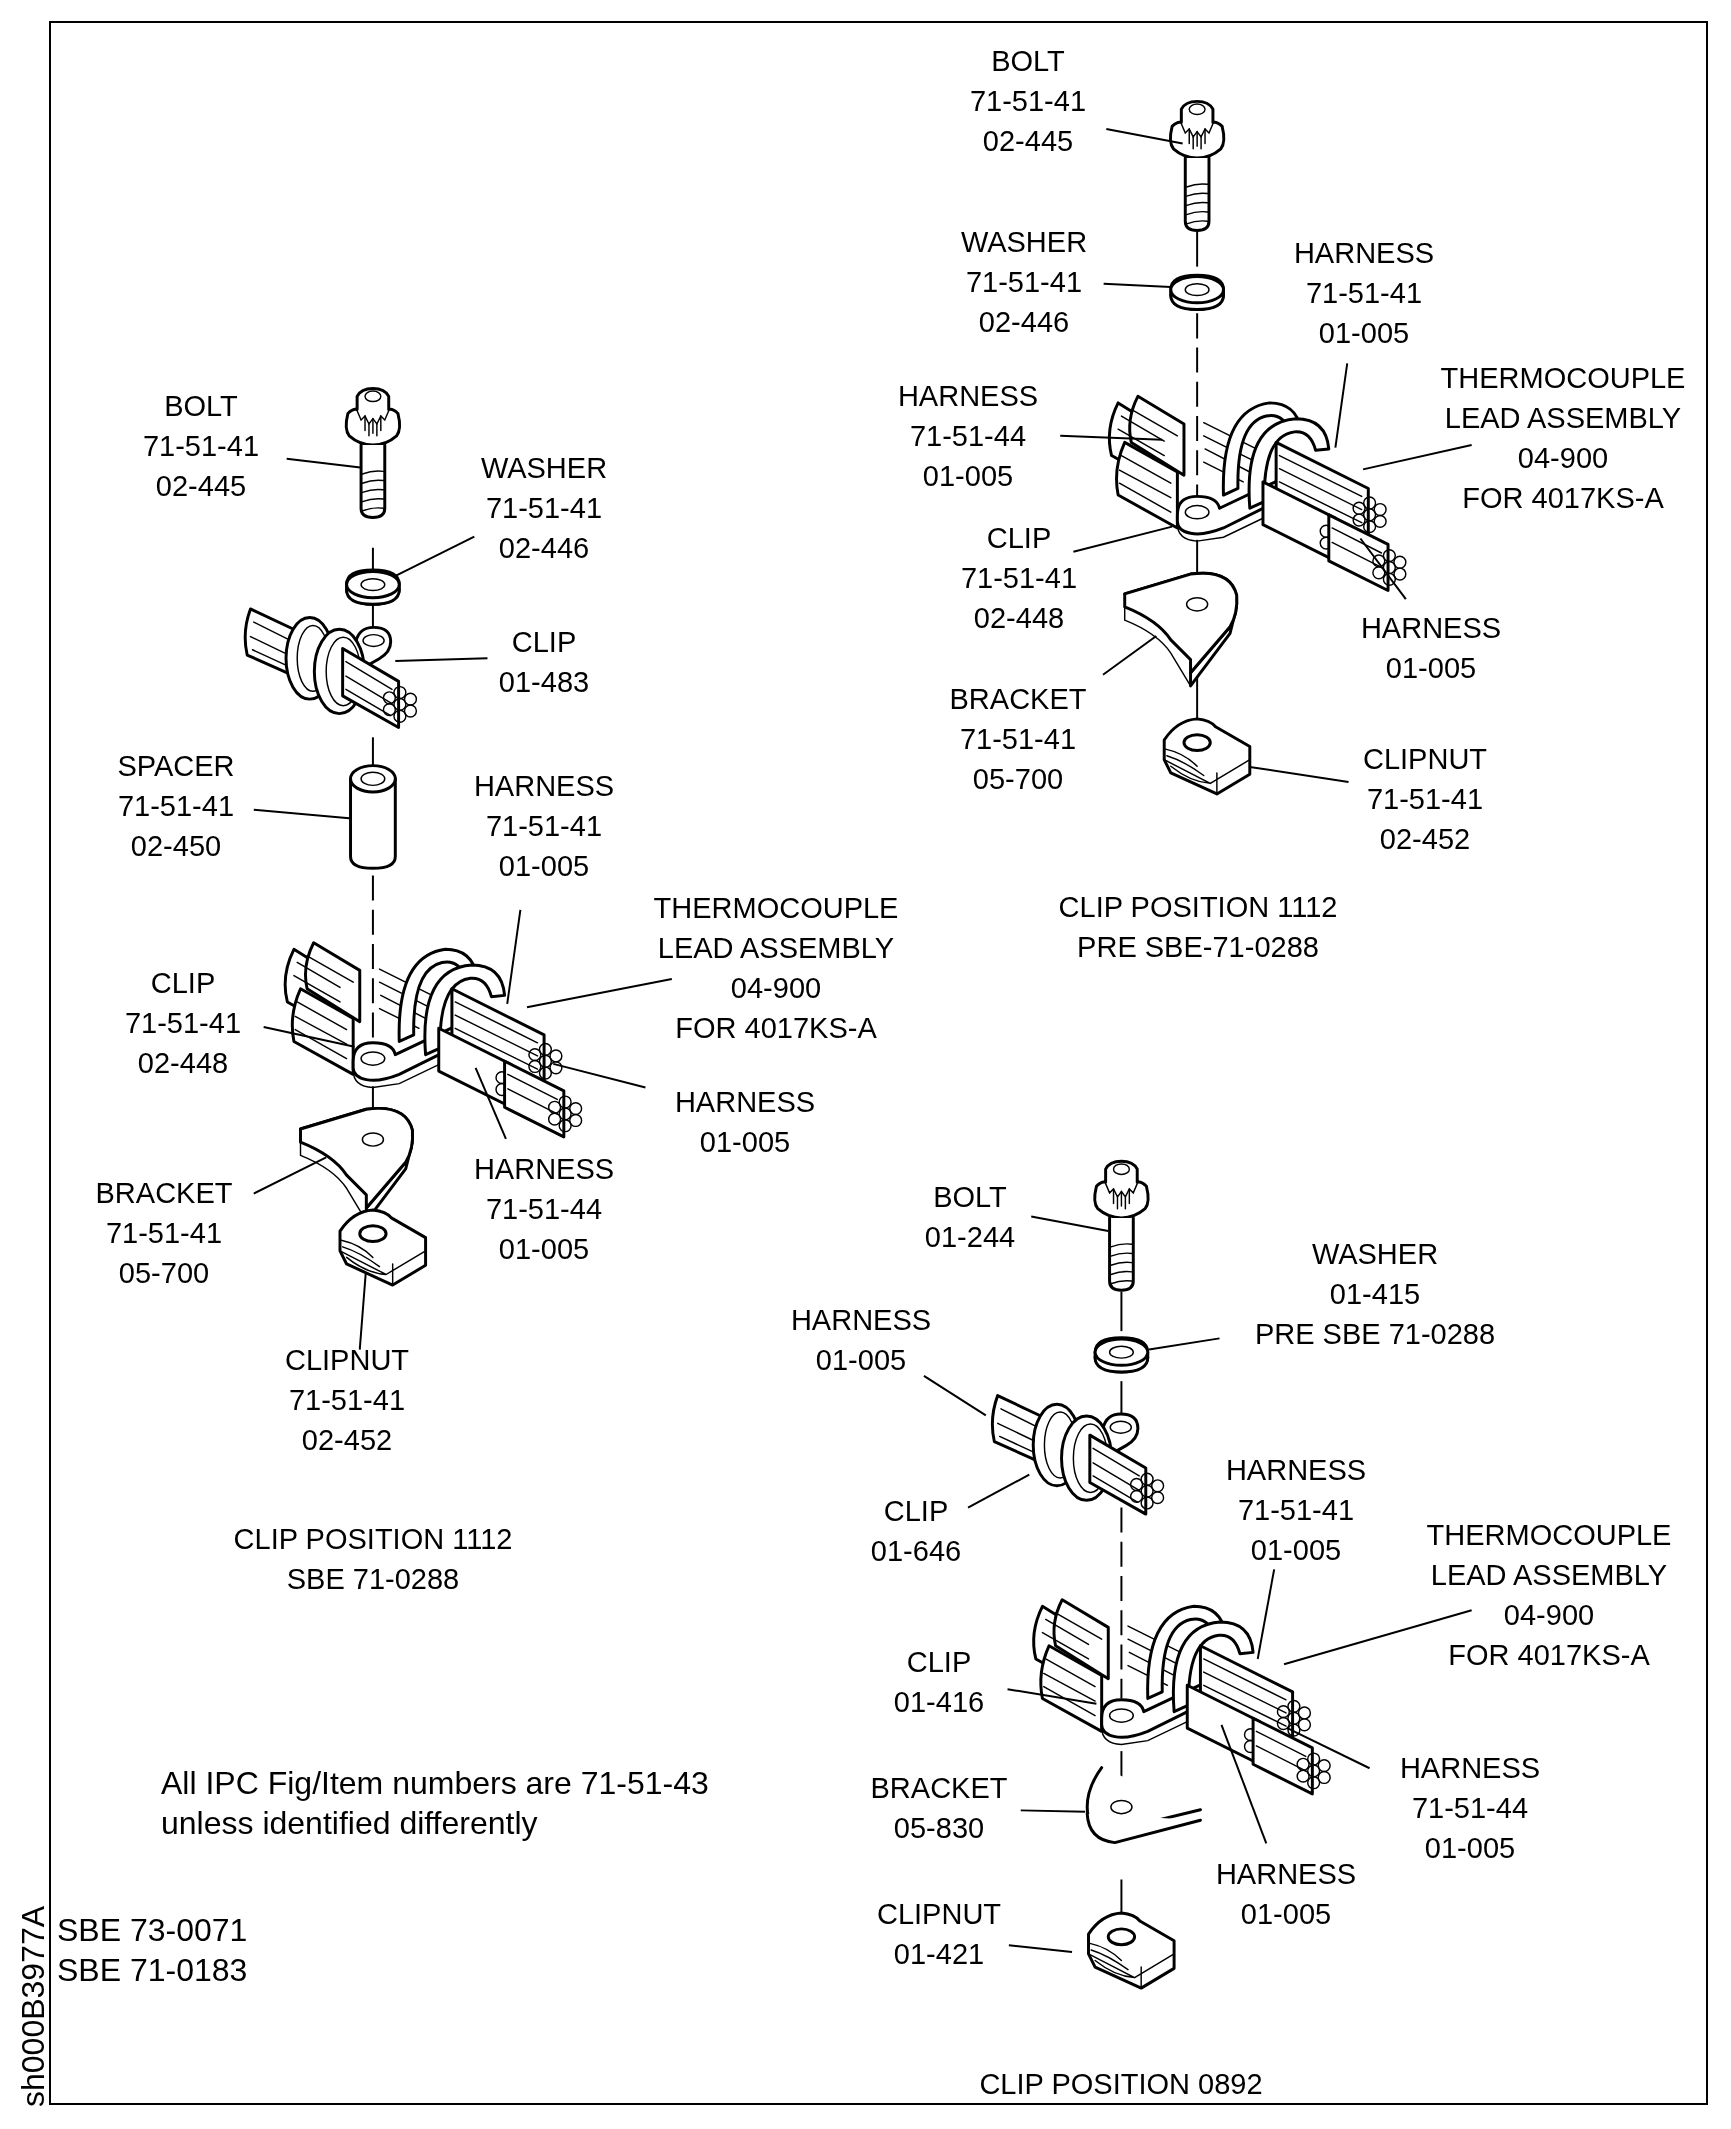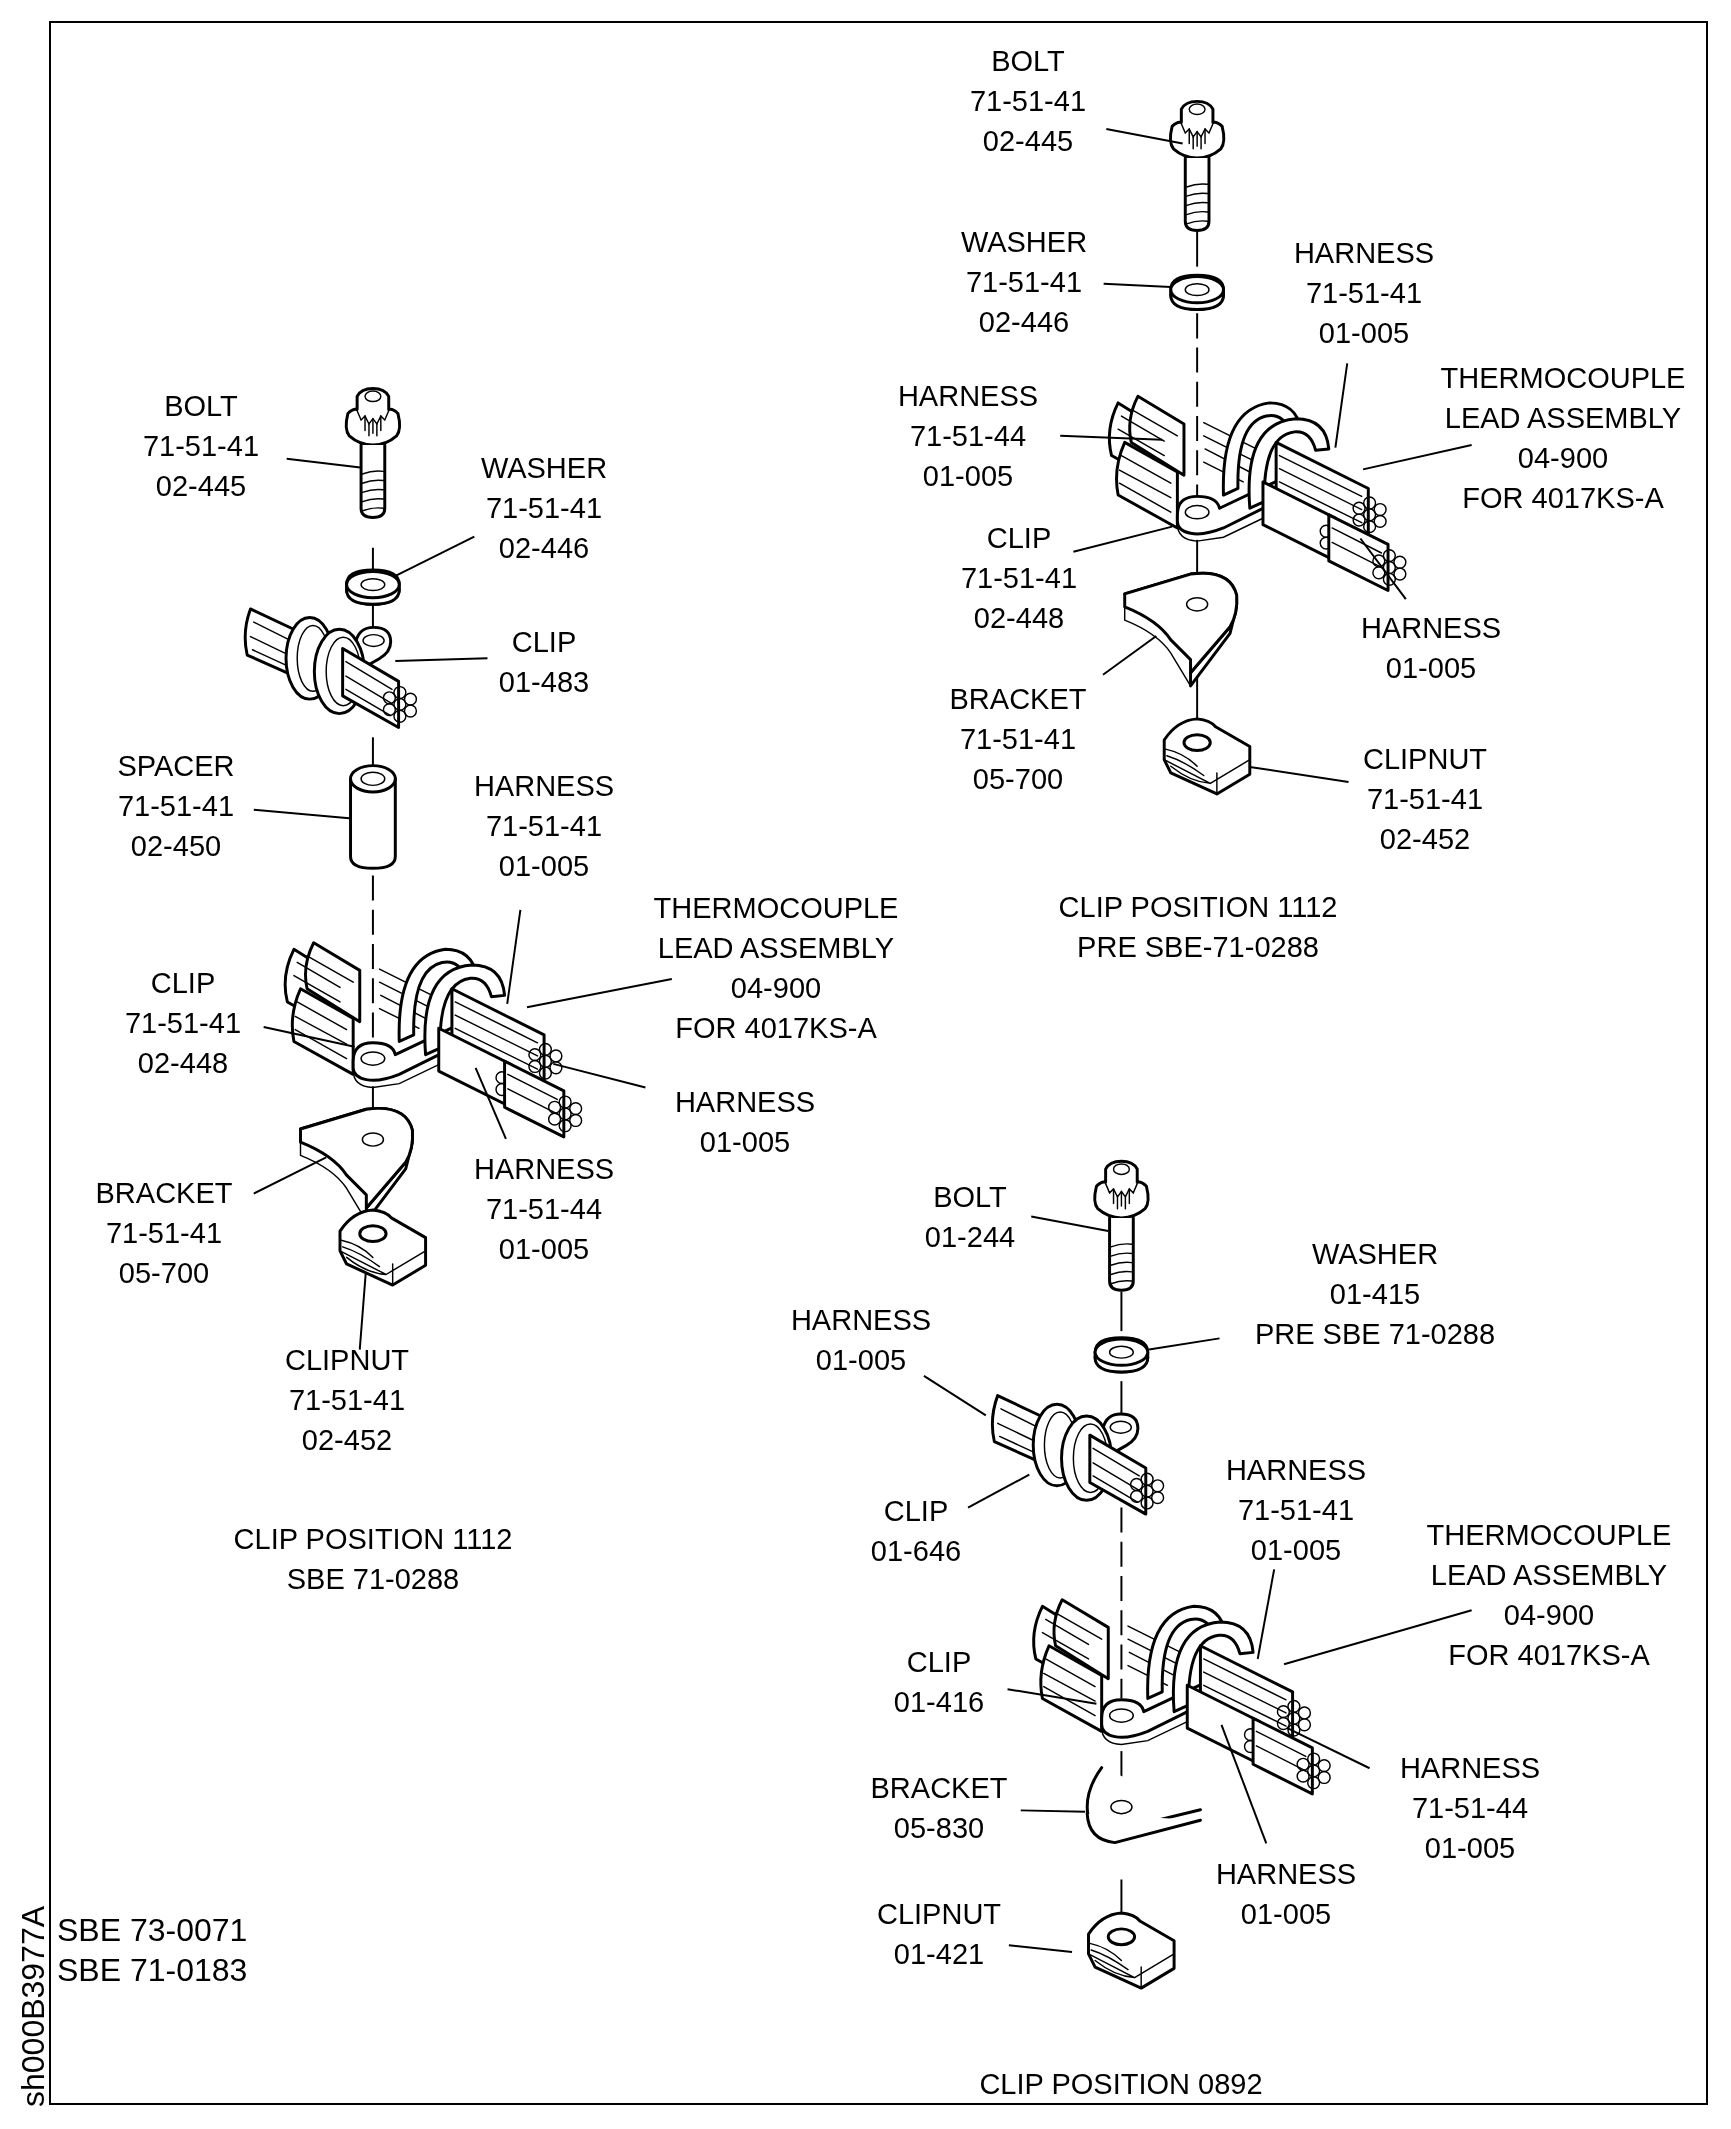--- a/index.html
+++ b/index.html
@@ -366,19 +366,21 @@
 </div>
 <div class="lbl" style="left:939px; top:1934px;">
   <div>CLIPNUT</div>
   <div>01-421</div>
 </div>
 <div class="lbl" style="left:1121px; top:2068px;margin-top:16px;">
   <div>CLIP POSITION 0892</div>
 </div>
 
 <div class="left-lbl" style="left:161px; top:1763px;">
+  <div>All IPC Fig/Item numbers are 71-51-43</div>
+  <div>unless identified differently</div>
 </div>
 <div class="left-lbl" style="left:57px; top:1910px;">
   <div>SBE 73-0071</div>
   <div>SBE 71-0183</div>
 </div>
 <div class="rot" style="left:14.5px; top:2107px;">sh000B3977A</div>
 
 
 </body></html>

